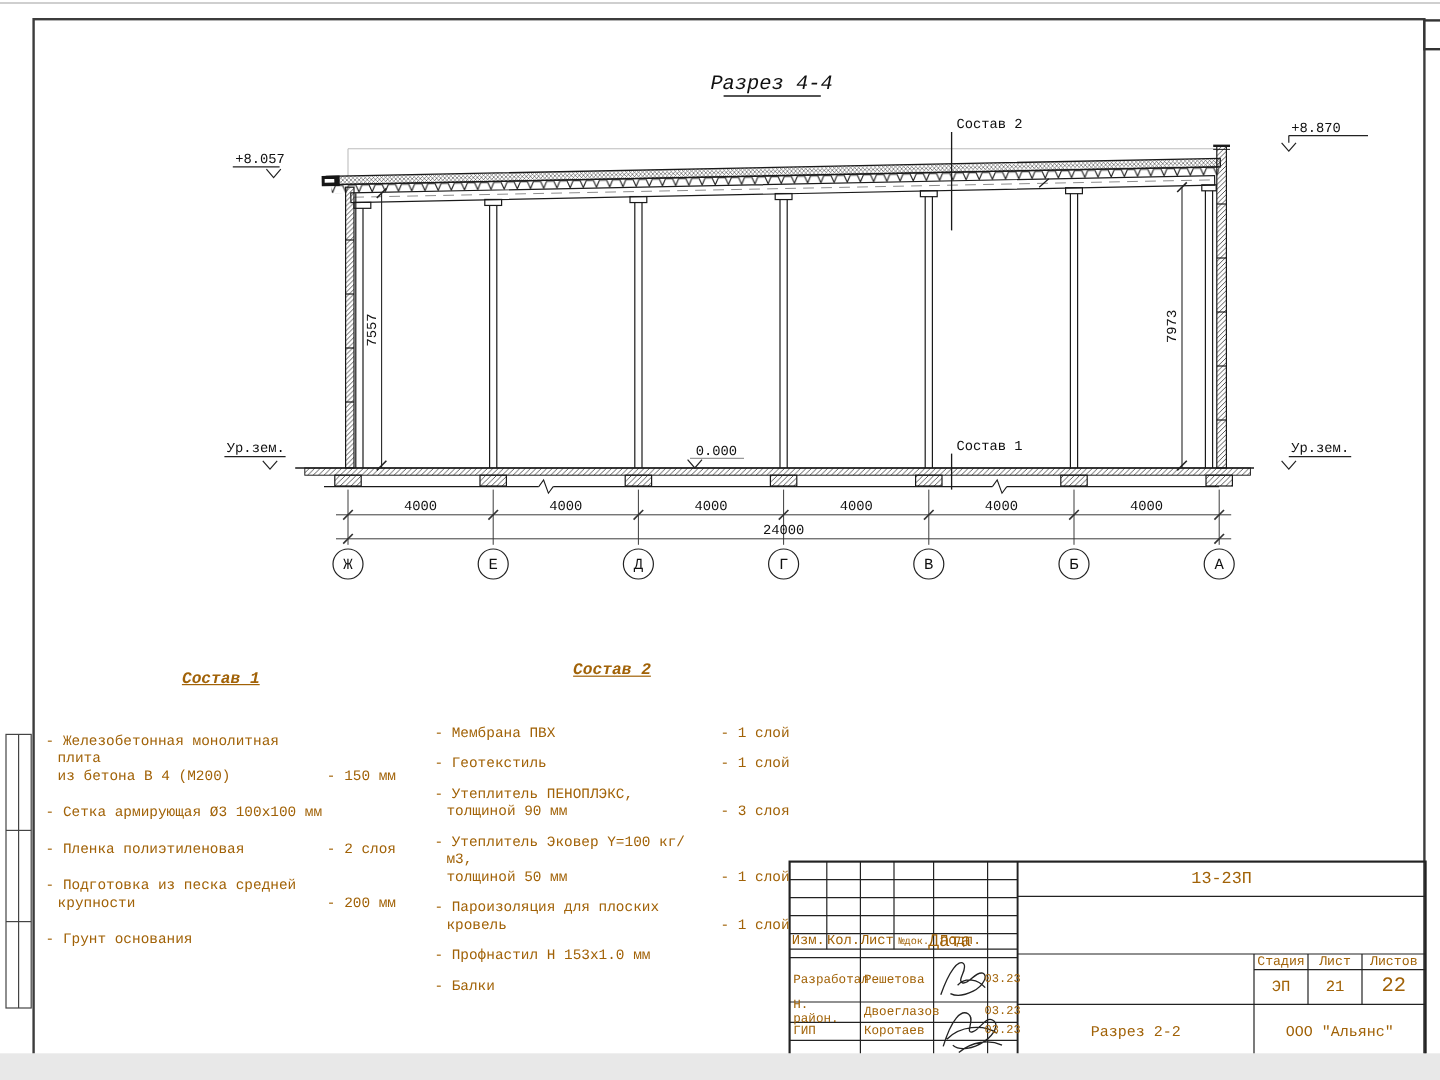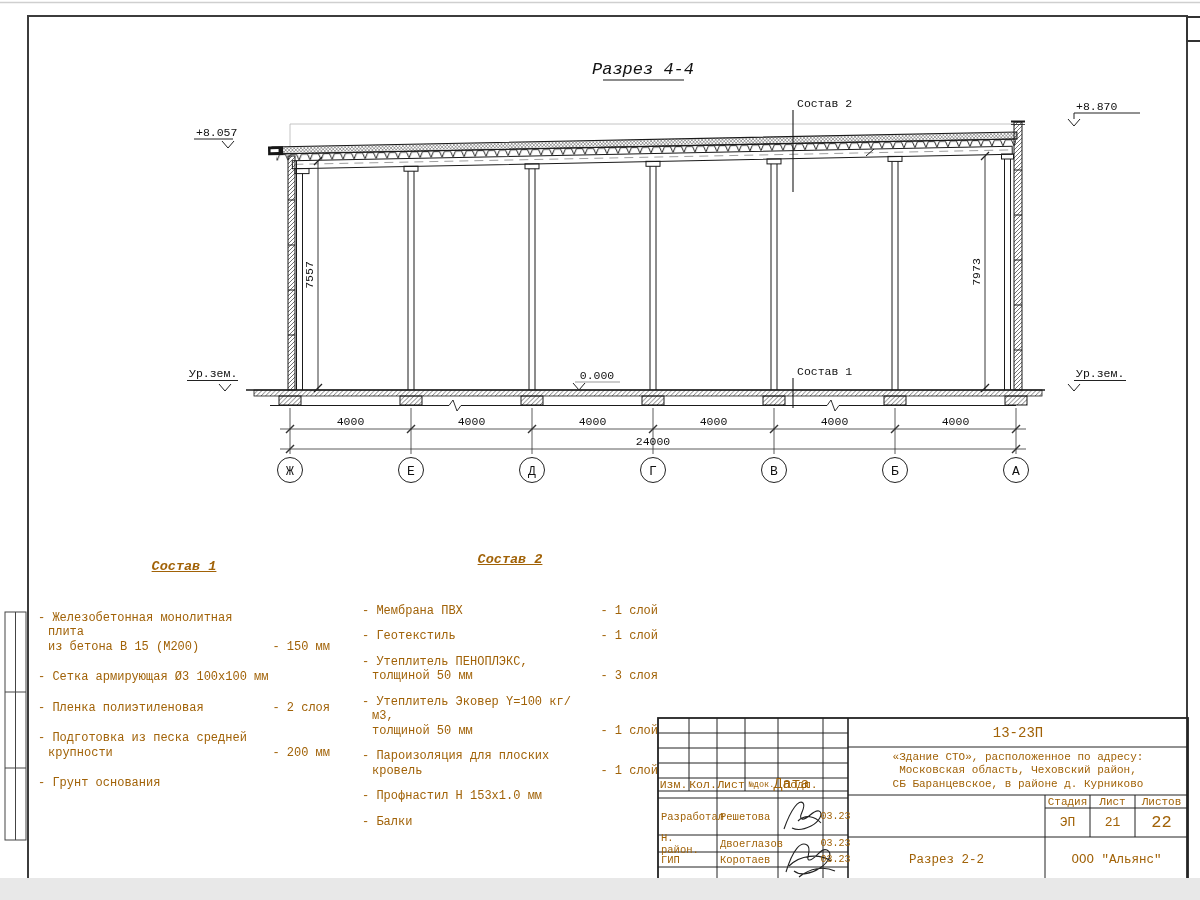--- a/index.html
+++ b/index.html
@@ -288,21 +288,21 @@
     <path d="M784,829 C791,809 799,799 803,803 C807,807 797,817 802,819 C807,821 813,809 819,811 C824,813 819,822 811,826 C803,830 796,830 792,828 M798,821 C805,814 815,816 821,823"></path>
     <path d="M786,872 C793,849 801,841 807,845 C813,849 804,861 810,860 C816,859 821,847 827,850 C833,853 829,862 820,868 C811,874 800,876 794,871 M789,866 C800,855 819,853 831,861 M799,877 C810,868 824,866 835,871"></path>
   </g>
 </svg>
 
 
 <div id="sostav1" class="sostav" style="left:38px;top:560px;width:292px;">
   <h3>Состав 1</h3>
   <div class="srow">
     <div class="pre hang">- Железобетонная  монолитная плита
-из бетона В 15 (М200)</div>
+из бетона В 4 (М200)</div>
     <div class="val">- 150 мм</div>
   </div>
   <div class="srow">
     <div class="pre hang">- Сетка армирующая Ø3 100х100 мм</div>
     <div class="val"></div>
   </div>
   <div class="srow">
     <div class="pre hang">- Пленка полиэтиленовая</div>
     <div class="val">- 2 слоя</div>
   </div>
@@ -322,21 +322,21 @@
   <div class="srow">
     <div class="pre hang">- Мембрана ПВХ</div>
     <div class="val">- 1 слой</div>
   </div>
   <div class="srow">
     <div class="pre hang">- Геотекстиль</div>
     <div class="val">- 1 слой</div>
   </div>
   <div class="srow">
     <div class="pre hang">- Утеплитель ПЕНОПЛЭКС,
-толщиной 50 мм</div>
+толщиной 90 мм</div>
     <div class="val">- 3 слоя</div>
   </div>
   <div class="srow">
     <div class="pre hang">- Утеплитель Эковер Y=100 кг/м3,
 толщиной 50 мм</div>
     <div class="val">- 1 слой</div>
   </div>
   <div class="srow">
     <div class="pre hang">- Пароизоляция для плоских кровель</div>
     <div class="val">- 1 слой</div>
@@ -364,23 +364,20 @@
 
 <div class="cell-l tb" style="left:661px;top:835px;width:55px;height:17px;font-size:10.5px;">Н. район.</div>
 <div class="cell-l tb" style="left:720px;top:835px;width:57px;height:17px;font-size:10.5px;">Двоеглазов</div>
 <div class="cell tb" style="left:823px;top:835px;width:25px;height:17px;font-size:10px;">03.23</div>
 
 <div class="cell-l tb" style="left:661px;top:852px;width:55px;height:15px;font-size:10.5px;">ГИП</div>
 <div class="cell-l tb" style="left:720px;top:852px;width:57px;height:15px;font-size:10.5px;">Коротаев</div>
 <div class="cell tb" style="left:823px;top:852px;width:25px;height:15px;font-size:10px;">03.23</div>
 
 <div class="cell tb" style="left:848px;top:718px;width:340px;height:29px;font-size:14px;">13-23П</div>
-<div class="cell pre tb" style="left:848px;top:747px;width:340px;height:48px;font-size:11px;line-height:13.5px;">«Здание СТО», расположенное по адресу:
-Московская область, Чеховский район,
-СБ Баранцевское, в районе д. Курниково</div>
 
 <div class="cell tb" style="left:1045px;top:795px;width:45px;height:13px;font-size:11px;">Стадия</div>
 <div class="cell tb" style="left:1090px;top:795px;width:45px;height:13px;font-size:11px;">Лист</div>
 <div class="cell tb" style="left:1135px;top:795px;width:53px;height:13px;font-size:11px;">Листов</div>
 <div class="cell tb" style="left:1045px;top:808px;width:45px;height:29px;font-size:13px;">ЭП</div>
 <div class="cell tb" style="left:1090px;top:808px;width:45px;height:29px;font-size:13px;">21</div>
 <div class="cell tb" style="left:1135px;top:808px;width:53px;height:29px;font-size:17px;">22</div>
 
 <div class="cell tb" style="left:848px;top:837px;width:197px;height:45px;font-size:12.5px;">Разрез 2-2</div>
 <div class="cell tb" style="left:1045px;top:837px;width:143px;height:45px;font-size:12.5px;">ООО "Альянс"</div>

